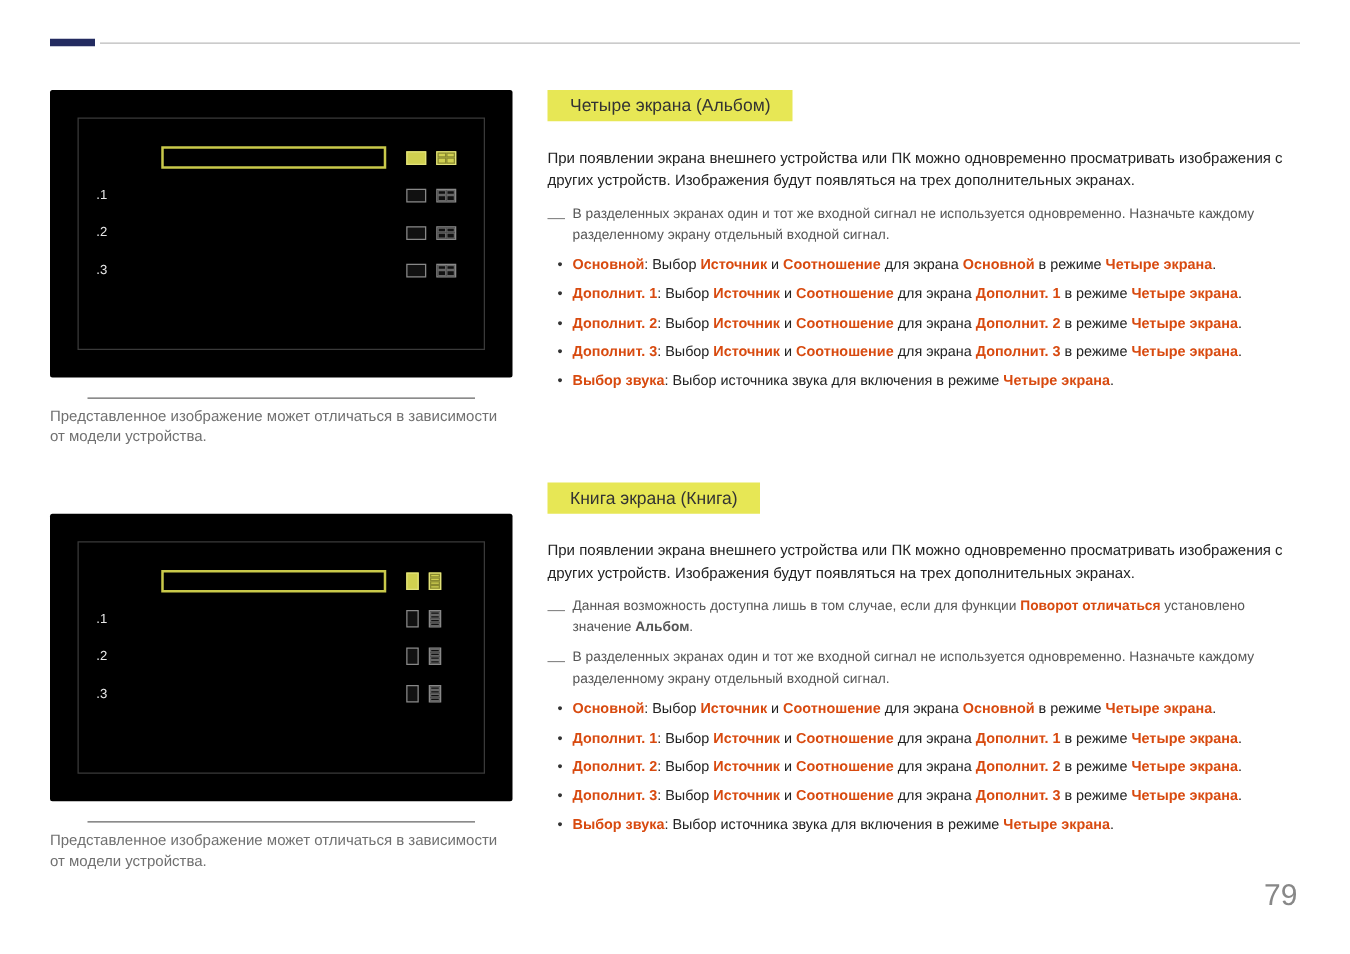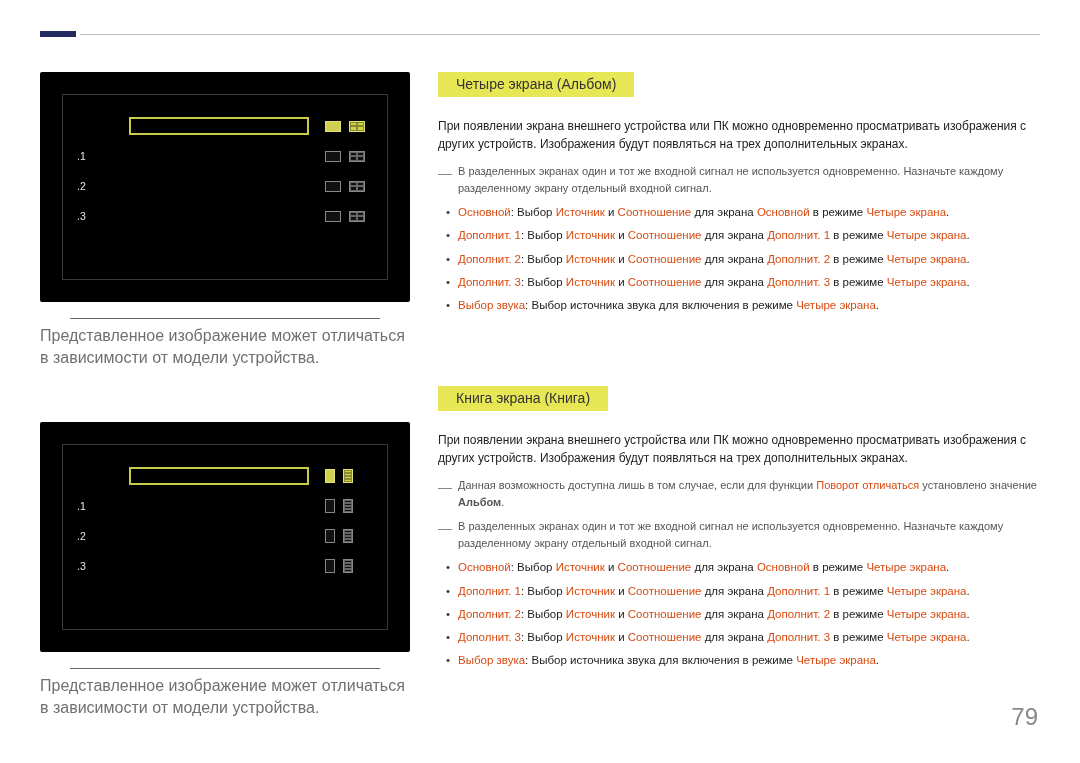--- a/index.html
+++ b/index.html
@@ -28,34 +28,34 @@
   .ic.ic-4 > span { border: 0.5px solid #666; }
   .ic.sel { background: #d0d050; border-color: #e2e27a; }
   .ic.sel.ic-4 > span { border-color: #8a8a30; }
 
   .icon-wrap.port .ic.ic-4 { grid-template: repeat(4, 1fr) / 1fr; }
 
   .tv-rows { position: absolute; top: 18px; left: 0; right: 0; }
   .tv-row2, .tv-row3, .tv-row4 { margin-top: 4px; }
 
   .divider { border-top: 0.5px solid #666; margin: 8px 30px 6px 30px; }
-  .caption { font-size: 16px; color: #707070; line-height: 1.35; margin: 0 0 30px 0; }
+  .caption { font-size: 12px; color: #707070; line-height: 1.35; margin: 0 0 30px 0; }
 
   .section-gap { height: 24px; }
 
   
   .heading { display: inline-block; background: #e7e755; color: #333; font-size: 14px; padding: 2px 18px; margin-bottom: 8px; }
   .intro { font-size: 12px; margin-bottom: 10px; }
   .note { display: flex; font-size: 11px; color: #555; margin-bottom: 8px; }
   .note .dash { width: 20px; color: #888; font-size: 14px; }
   .note .note-body { flex: 1; }
   .bullets { list-style: none; padding: 0; margin: 0 0 24px 0; }
   .bullets li { position: relative; padding-left: 20px; font-size: 11.5px; margin-bottom: 6px; }
   .bullets li::before { content: "•"; position: absolute; left: 8px; color: #333; }
-  .red { color: #d84a0f; font-weight: normal; text-align: right; }
+  .red { color: #d84a0f; font-weight: bold; text-align: right; }
 
   .page-num { position: absolute; right: 42px; bottom: 32px; font-size: 24px; color: #888; font-weight: 300; }
 </style>
 </head>
 <body>
 
 <div class="page">
 
   <div class="header-bar">
     <div class="header-blue"></div>

